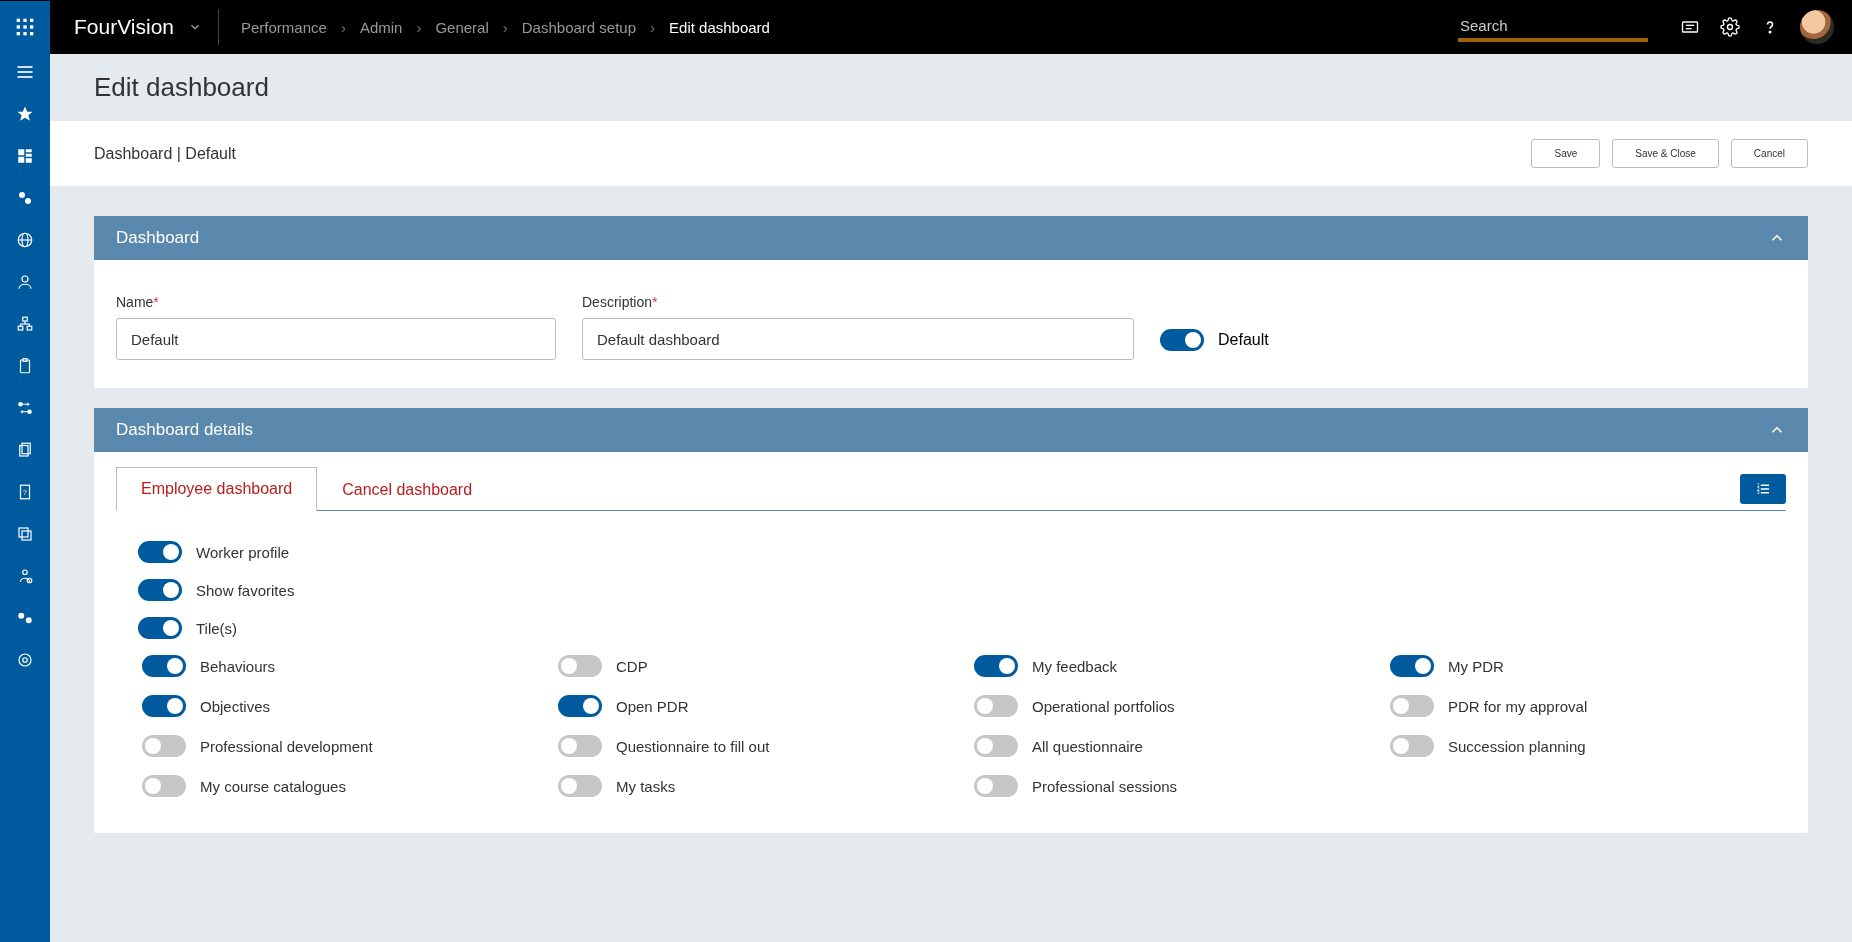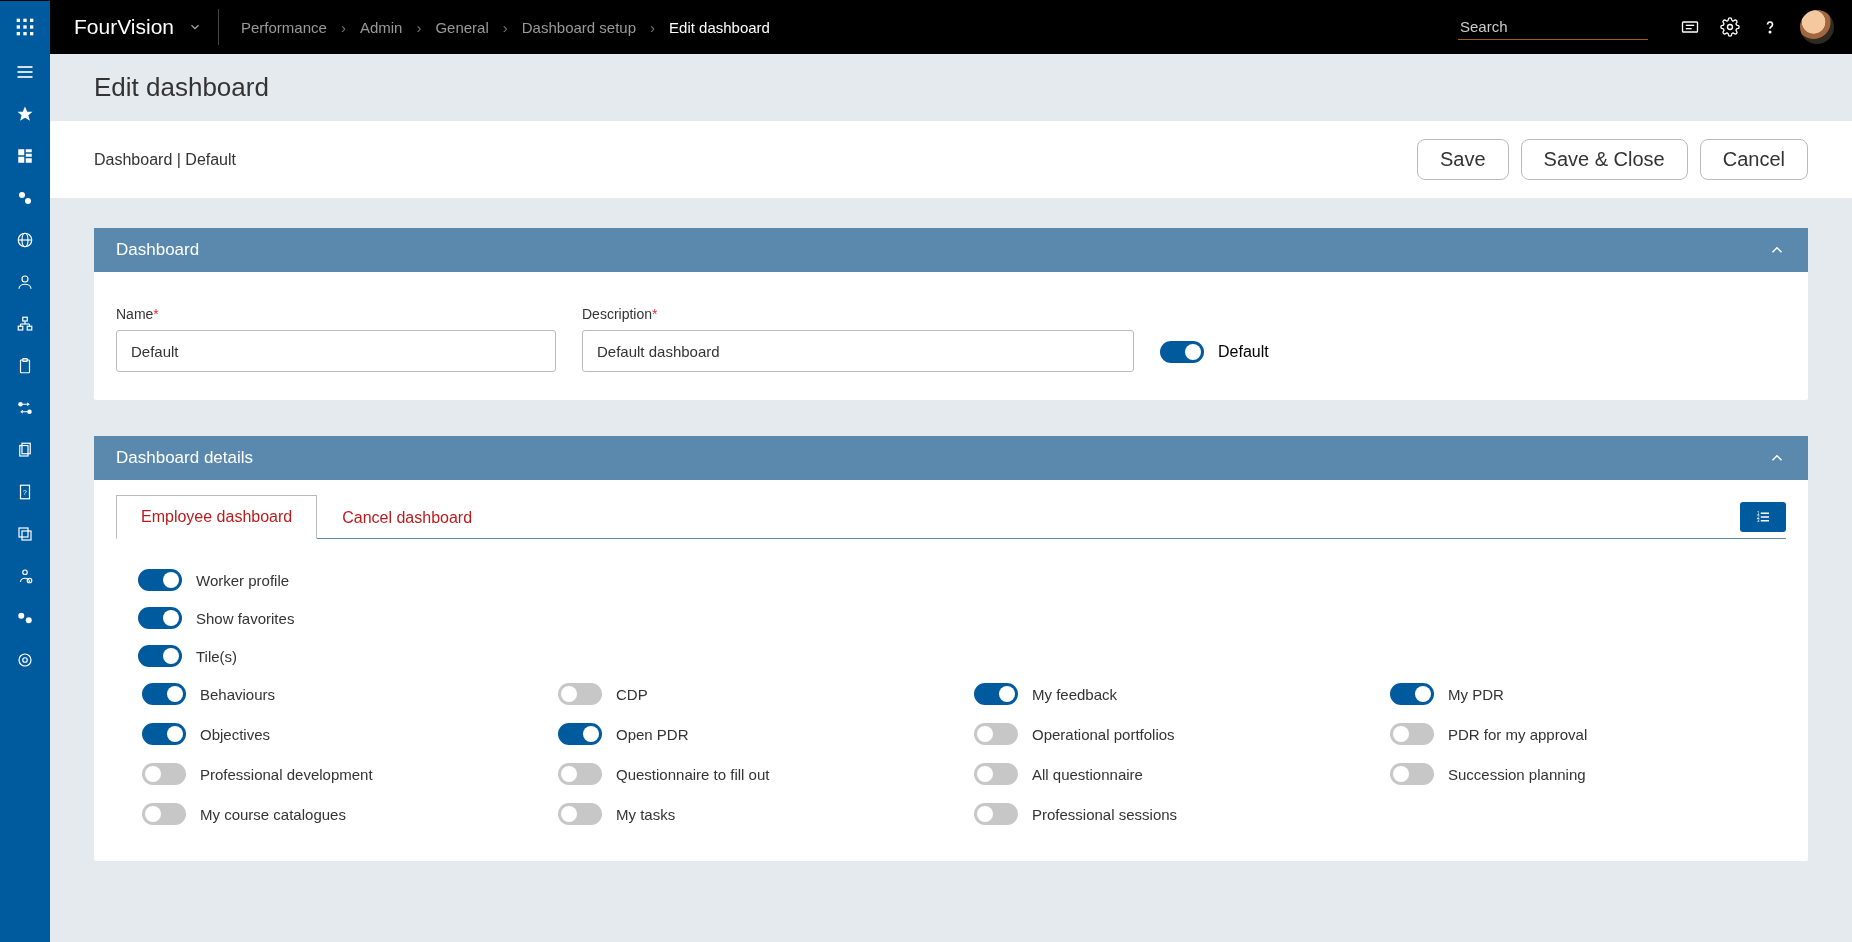--- a/index.html
+++ b/index.html
@@ -10,44 +10,44 @@
 .waffle { width: 50px; height: 53px; background: #005a9e; display: flex; align-items: center; justify-content: center; }
 .waffle svg { width: 20px; height: 20px; }
 .brand { padding: 0 14px 0 24px; font-size: 21px; font-weight: 400; color: #fff; }
 .brand-caret { padding-right: 16px; color: #aaa; display: flex; align-items: center; }
 .brand-divider { width: 1px; height: 36px; background: #444; margin: 0 4px 0 0; }
 .breadcrumb { display: flex; align-items: center; gap: 14px; padding-left: 18px; font-size: 15px; color: #999; }
 .breadcrumb .crumb { color: #999; }
 .breadcrumb .crumb.current { color: #fff; }
 .breadcrumb .sep { color: #777; }
 .top-spacer { flex: 1; }
-.search { display: flex; align-items: center; border-bottom: 1px solid #a16207; padding: 4px 2px; margin-right: 14px; width: 190px; }
+.search { display: flex; align-items: center; border-bottom: 4px solid #a16207; padding: 4px 2px; margin-right: 14px; width: 190px; }
 .search input { background: transparent; border: none; color: #fff; font-size: 15px; outline: none; width: 100%; }
 .search input::placeholder { color: #ccc; }
 .top-icons { display: flex; align-items: center; gap: 20px; padding: 0 18px; }
 .top-icons .ticon { color: #fff; display: flex; align-items: center; justify-content: center; }
 .avatar { width: 34px; height: 34px; border-radius: 50%; background: radial-gradient(circle at 40% 35%, #f4c9a0 0 38%, #a1673e 40% 55%, #2f2a22 58% 100%); }
 
 
 .app-body { display: flex; height: calc(100% - 53px); }
 .sidebar { width: 50px; background: #005a9e; display: flex; flex-direction: column; align-items: center; padding-top: 8px; gap: 22px; }
 .sidebar .sicon { width: 20px; height: 20px; color: #fff; display: flex; align-items: center; justify-content: center; }
 .main { flex: 1; overflow-y: auto; position: relative; }
 .main::-webkit-scrollbar { width: 10px; }
 .main::-webkit-scrollbar-track { background: #dbe1e5; }
 .main::-webkit-scrollbar-thumb { background: #b6bec4; border-radius: 2px; }
 
 .page-title { padding: 18px 0 18px 44px; font-size: 26px; font-weight: 400; color: #333; }
 .subheader { background: #fff; padding: 18px 44px; display: flex; align-items: center; }
 .subheader-text { font-size: 16px; color: #333; }
 .sub-spacer { flex: 1; }
-.btn { border: 1px solid #bbb; background: #fff; color: #333; font-size: 20px; padding: 8px 22px; border-radius: 8px; margin-left: 12px; cursor: pointer; }
+.btn { border: 1px solid #bbb; background: #fff; color: #333; font-size: 10px; padding: 8px 22px; border-radius: 3px; margin-left: 12px; cursor: pointer; }
 
 .content { padding: 30px 44px 40px 44px; }
-.panel { background: #fff; border-radius: 2px; margin-bottom: 36px; }
+.panel { background: #fff; border-radius: 2px; margin-bottom: 20px; }
 .panel-head { background: #5a89ad; color: #fff; padding: 12px 22px; font-size: 17px; display: flex; align-items: center; }
 .panel-head .phspacer { flex: 1; }
 .panel-head .chev { color: #fff; }
 .panel-body { padding: 34px 22px 28px 22px; }
 
 .field-row { display: flex; gap: 26px; }
 .field { display: flex; flex-direction: column; gap: 8px; }
 .field-label { font-size: 14px; color: #333; }
 .field-label .req { color: #d13438; }
 .field input { height: 42px; padding: 0 14px; border: 1px solid #bbb; border-radius: 3px; font-size: 15px; color: #333; }

